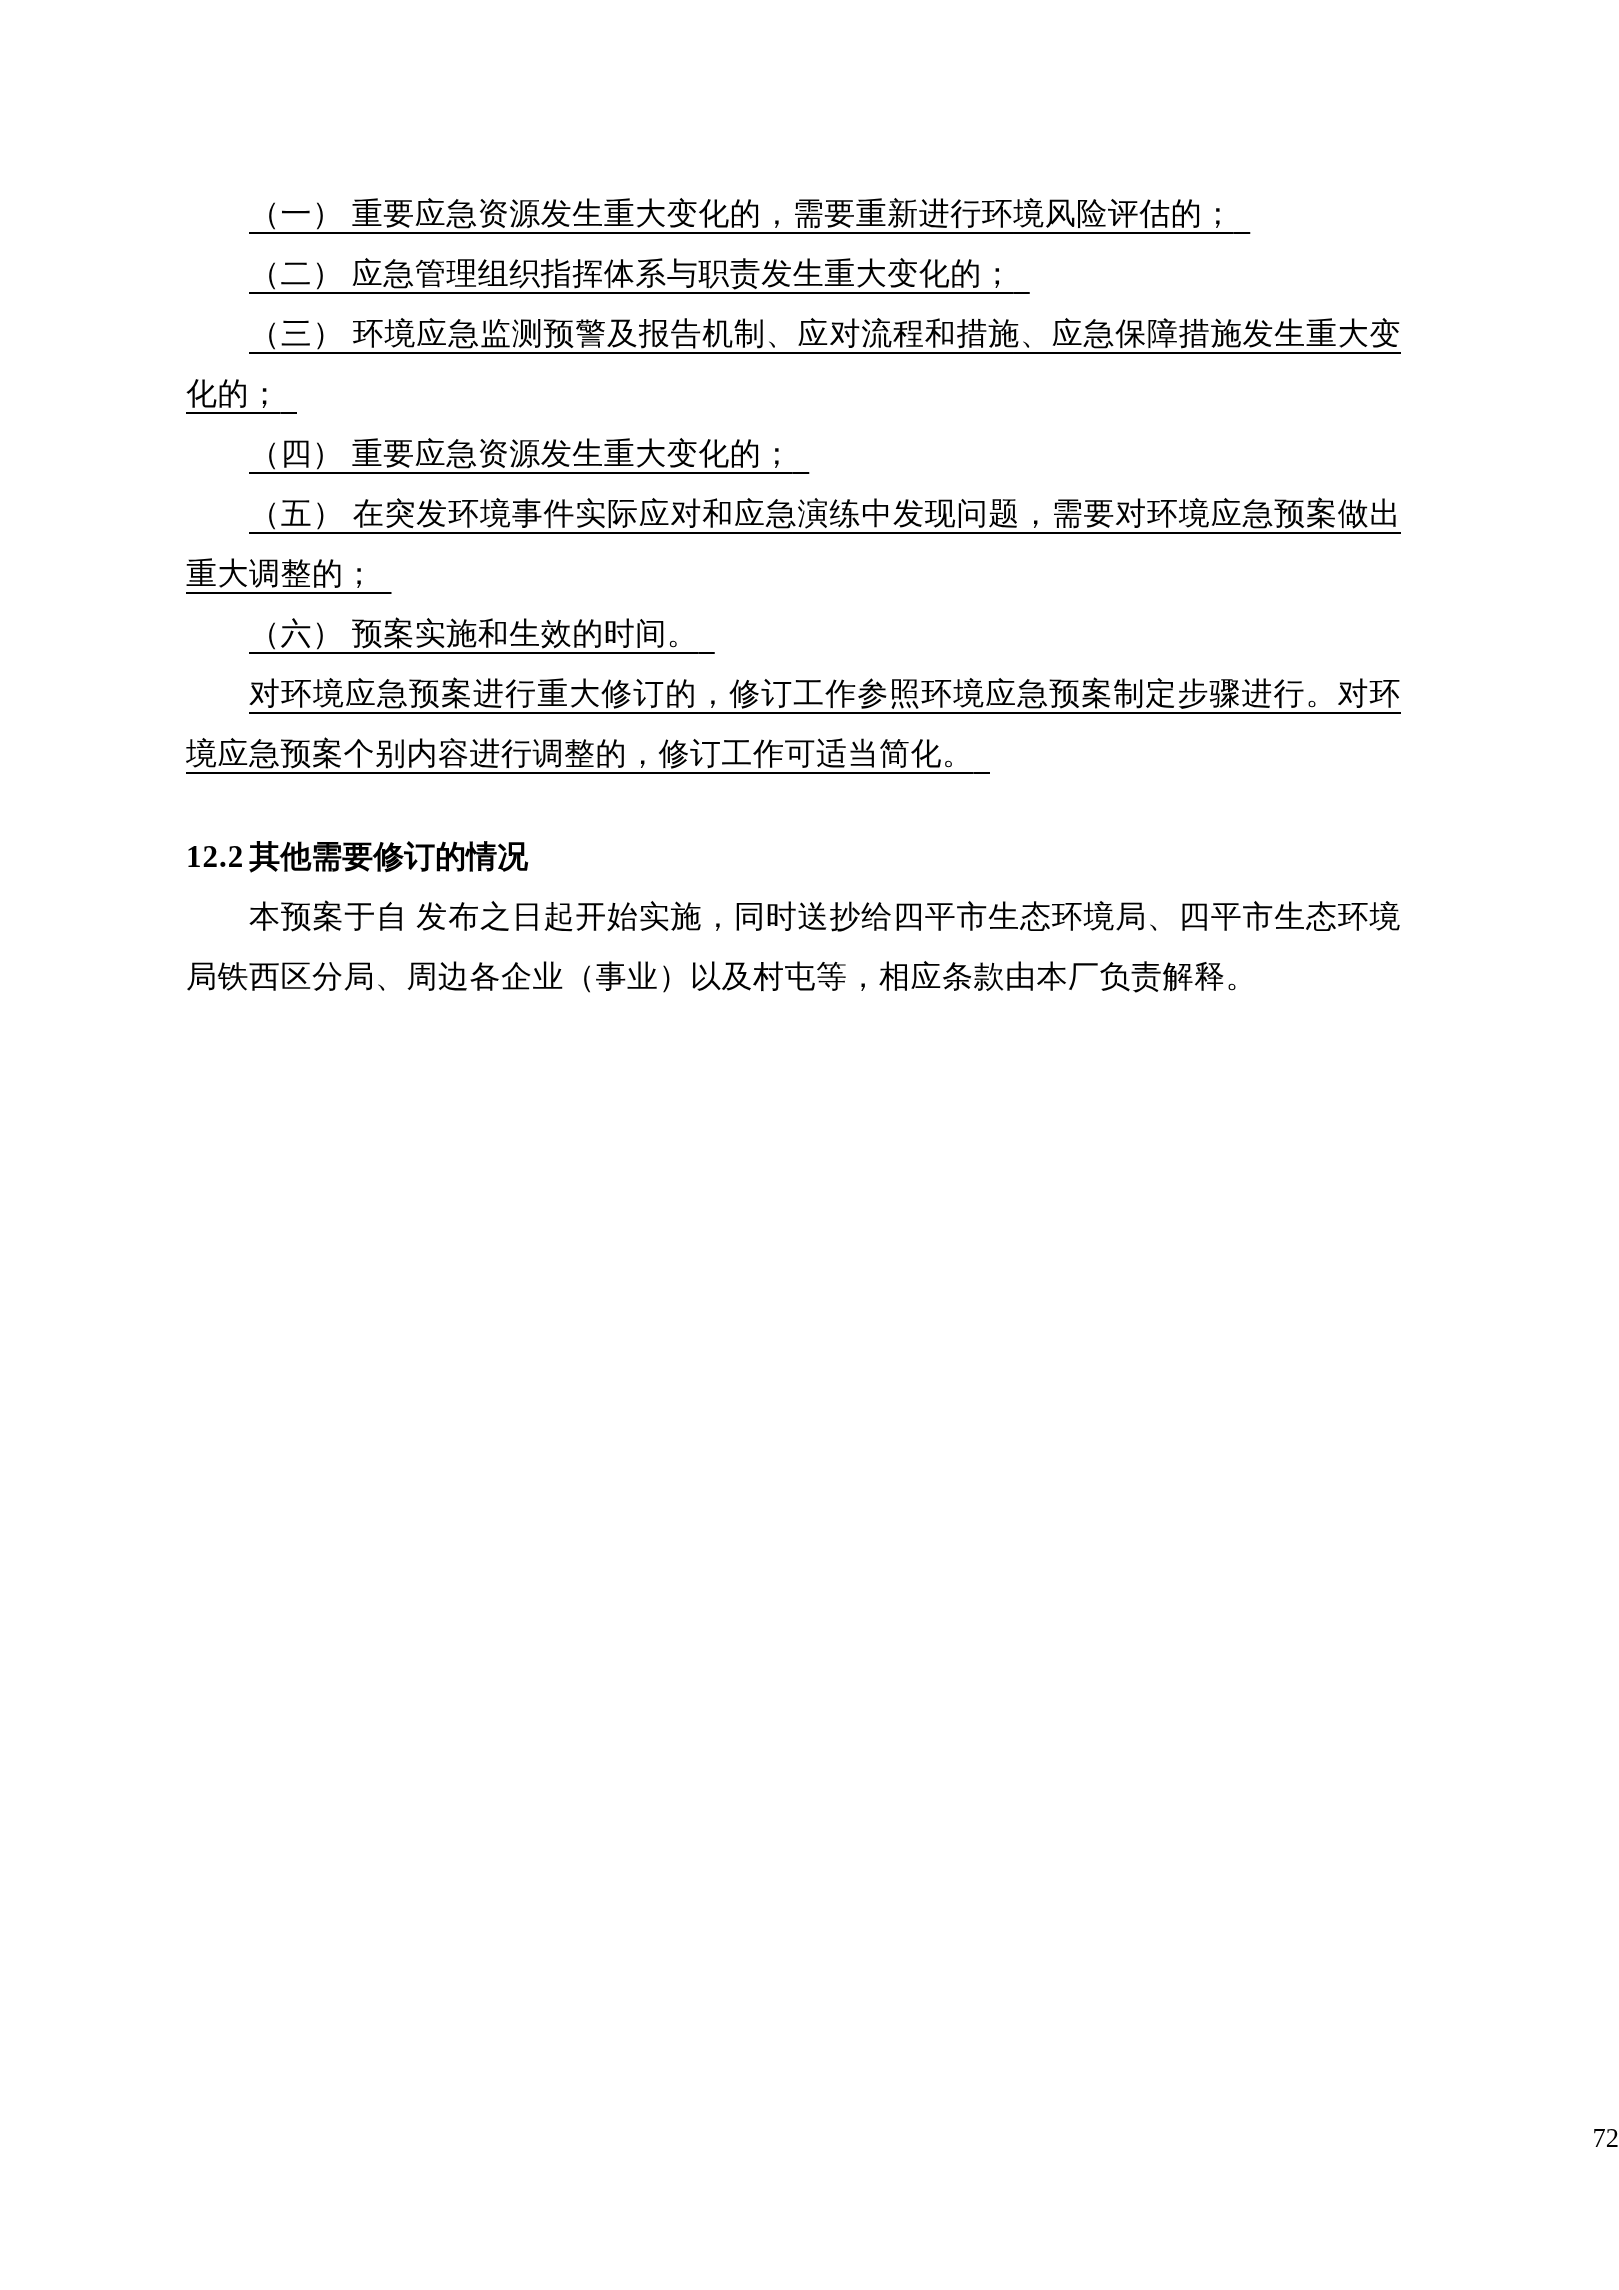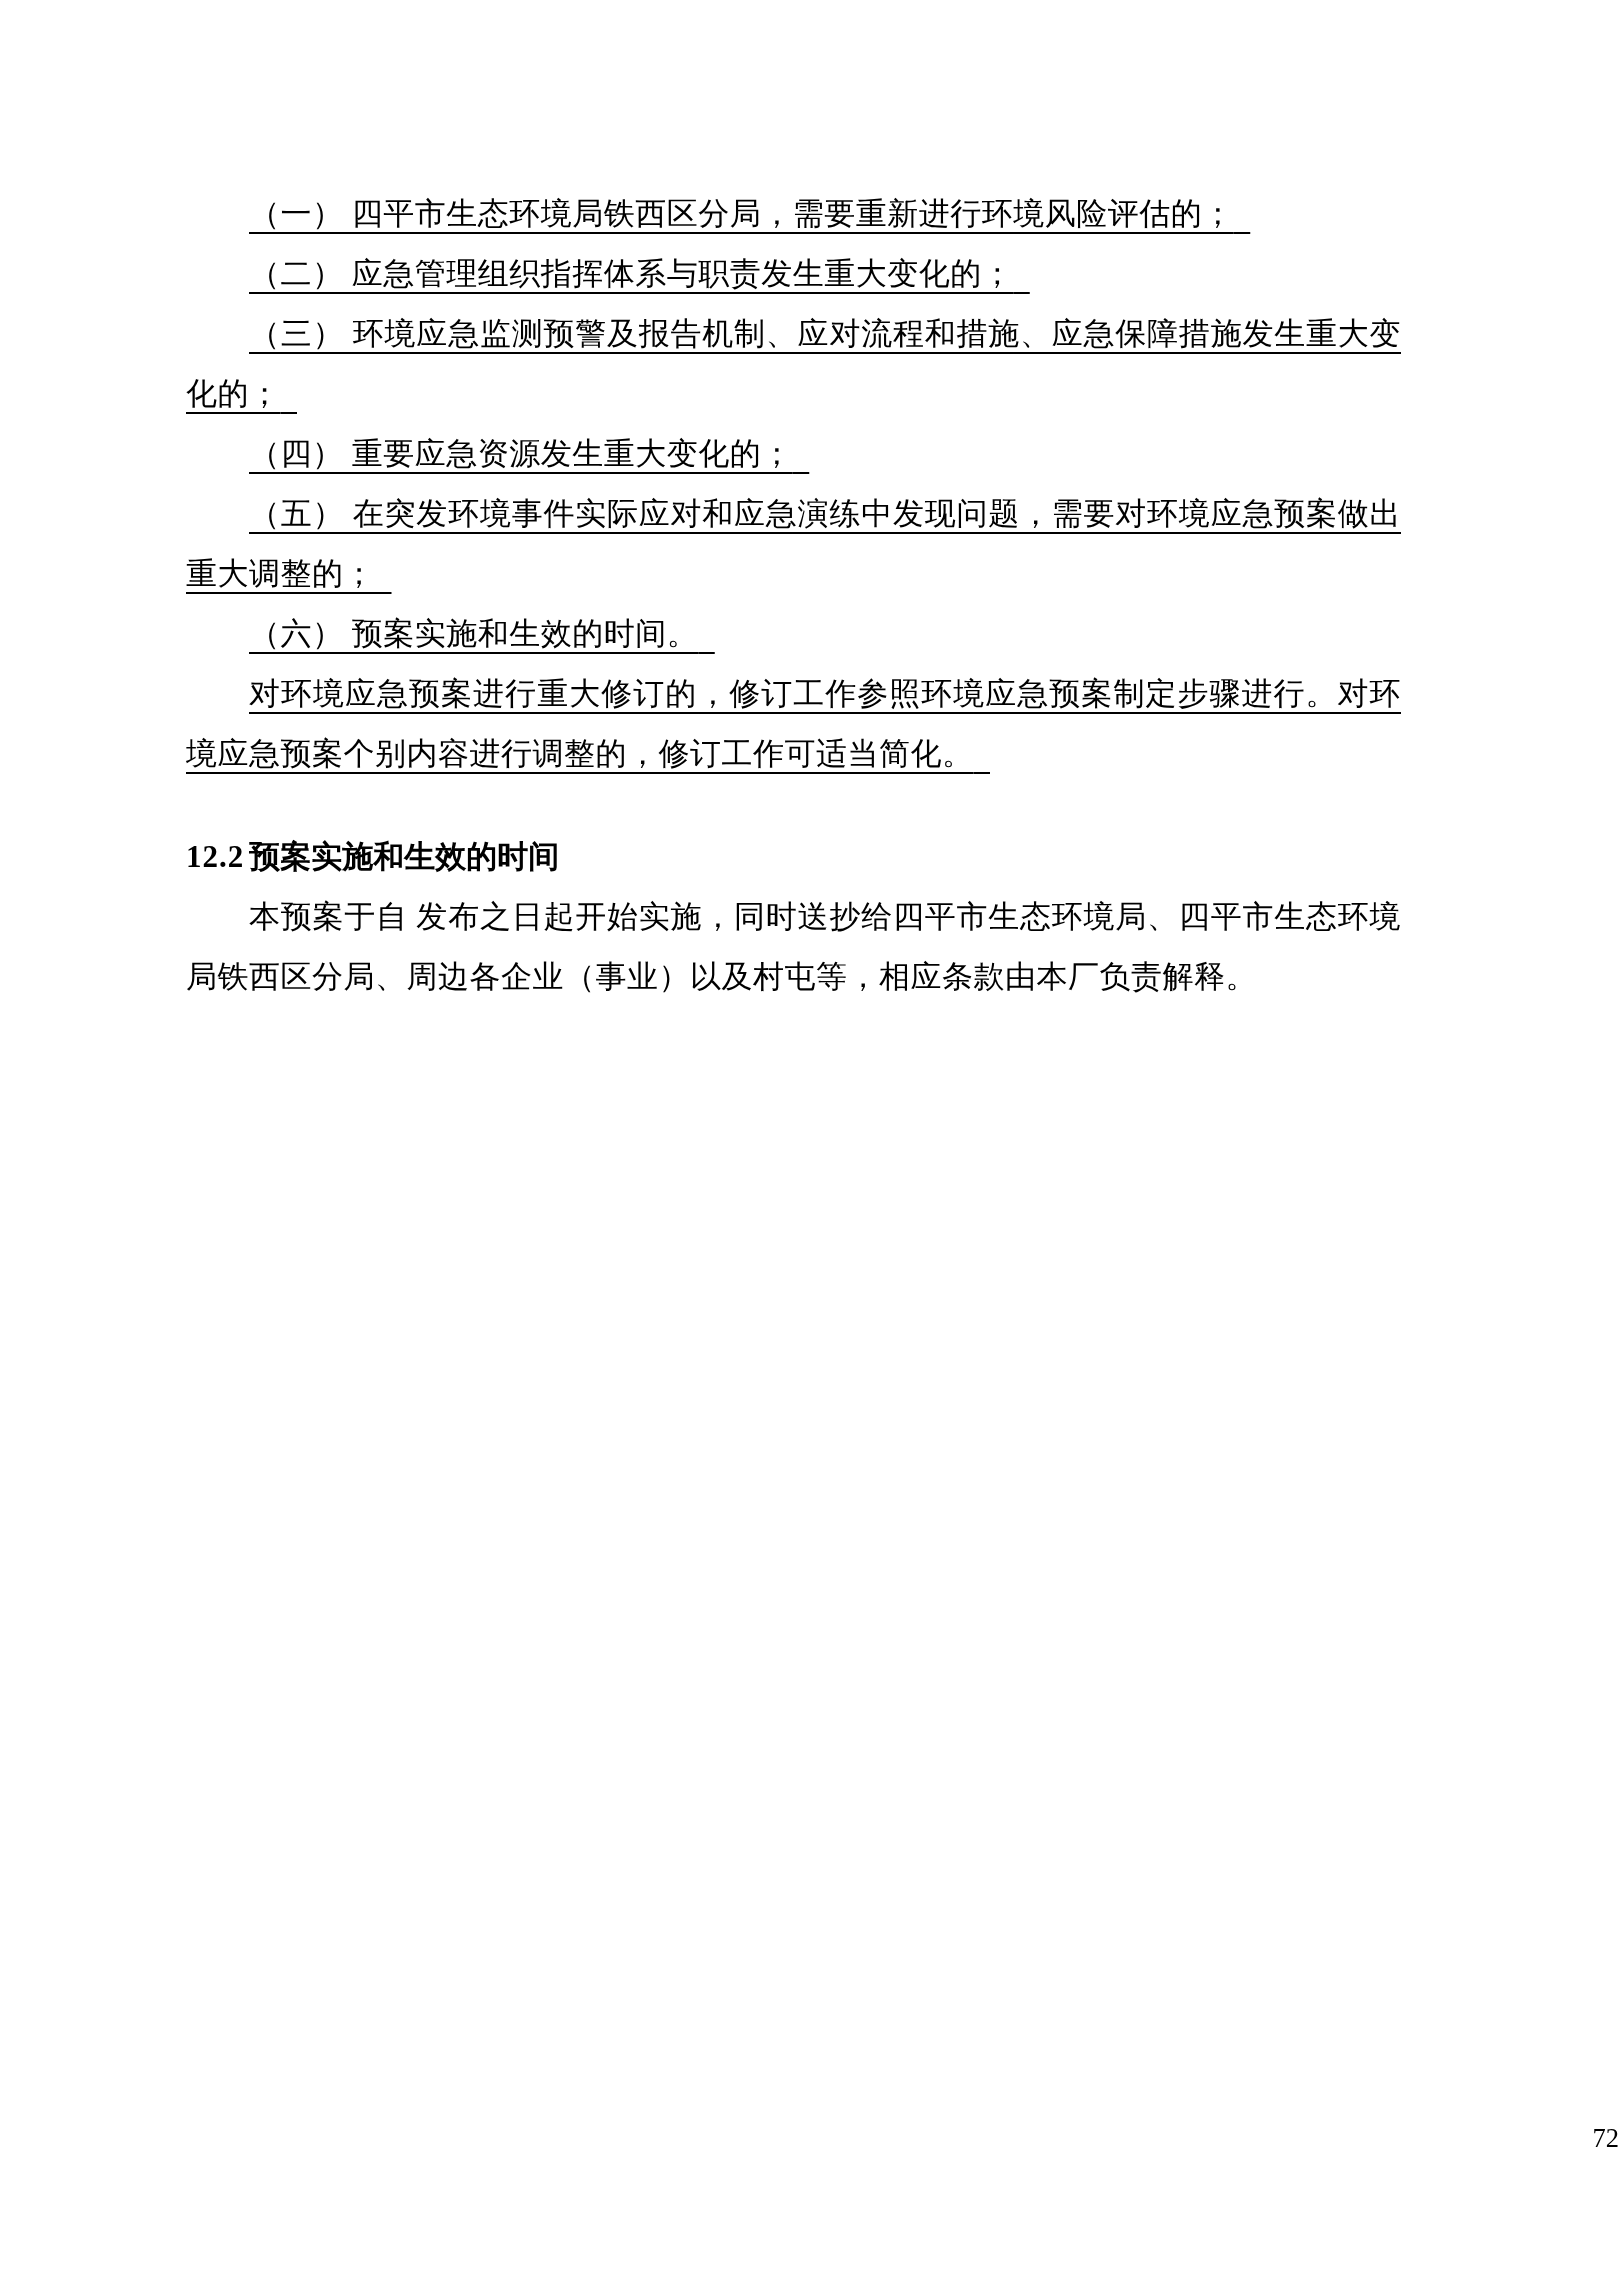--- a/index.html
+++ b/index.html
@@ -63,35 +63,35 @@
     font-size: 26.5px;
     line-height: 31px;
   }
 </style>
 </head>
 <body>
 
 <div class="page">
   <div class="content">
 
-    <p class="para"><span class="ul">（一） 四平市生态环境局铁西区分局，需要重新进行环境风险评估的；</span></p>
+    <p class="para"><span class="ul">（一） 重要应急资源发生重大变化的，需要重新进行环境风险评估的；</span></p>
 
     <p class="para"><span class="ul">（二） 应急管理组织指挥体系与职责发生重大变化的；</span></p>
 
     <p class="para"><span class="ul">（三） 环境应急监测预警及报告机制、应对流程和措施、应急保障措施发生重大变化的；</span></p>
 
     <p class="para"><span class="ul">（四） 重要应急资源发生重大变化的；</span></p>
 
     <p class="para"><span class="ul">（五） 在突发环境事件实际应对和应急演练中发现问题，需要对环境应急预案做出重大调整的；</span></p>
 
     <p class="para"><span class="ul">（六） 预案实施和生效的时间。</span></p>
 
     <p class="para"><span class="ul">对环境应急预案进行重大修订的，修订工作参照环境应急预案制定步骤进行。对环境应急预案个别内容进行调整的，修订工作可适当简化。</span></p>
 
-    <h2 class="section-heading"><span class="section-number">12.2</span><span>预案实施和生效的时间</span></h2>
+    <h2 class="section-heading"><span class="section-number">12.2</span><span>其他需要修订的情况</span></h2>
 
     <p class="para">本预案于自 发布之日起开始实施，同时送抄给四平市生态环境局、四平市生态环境局铁西区分局、周边各企业（事业）以及村屯等，相应条款由本厂负责解释。</p>
 
   </div>
 
   <div class="page-footer">72</div>
 </div>
 
 
 </body></html>

